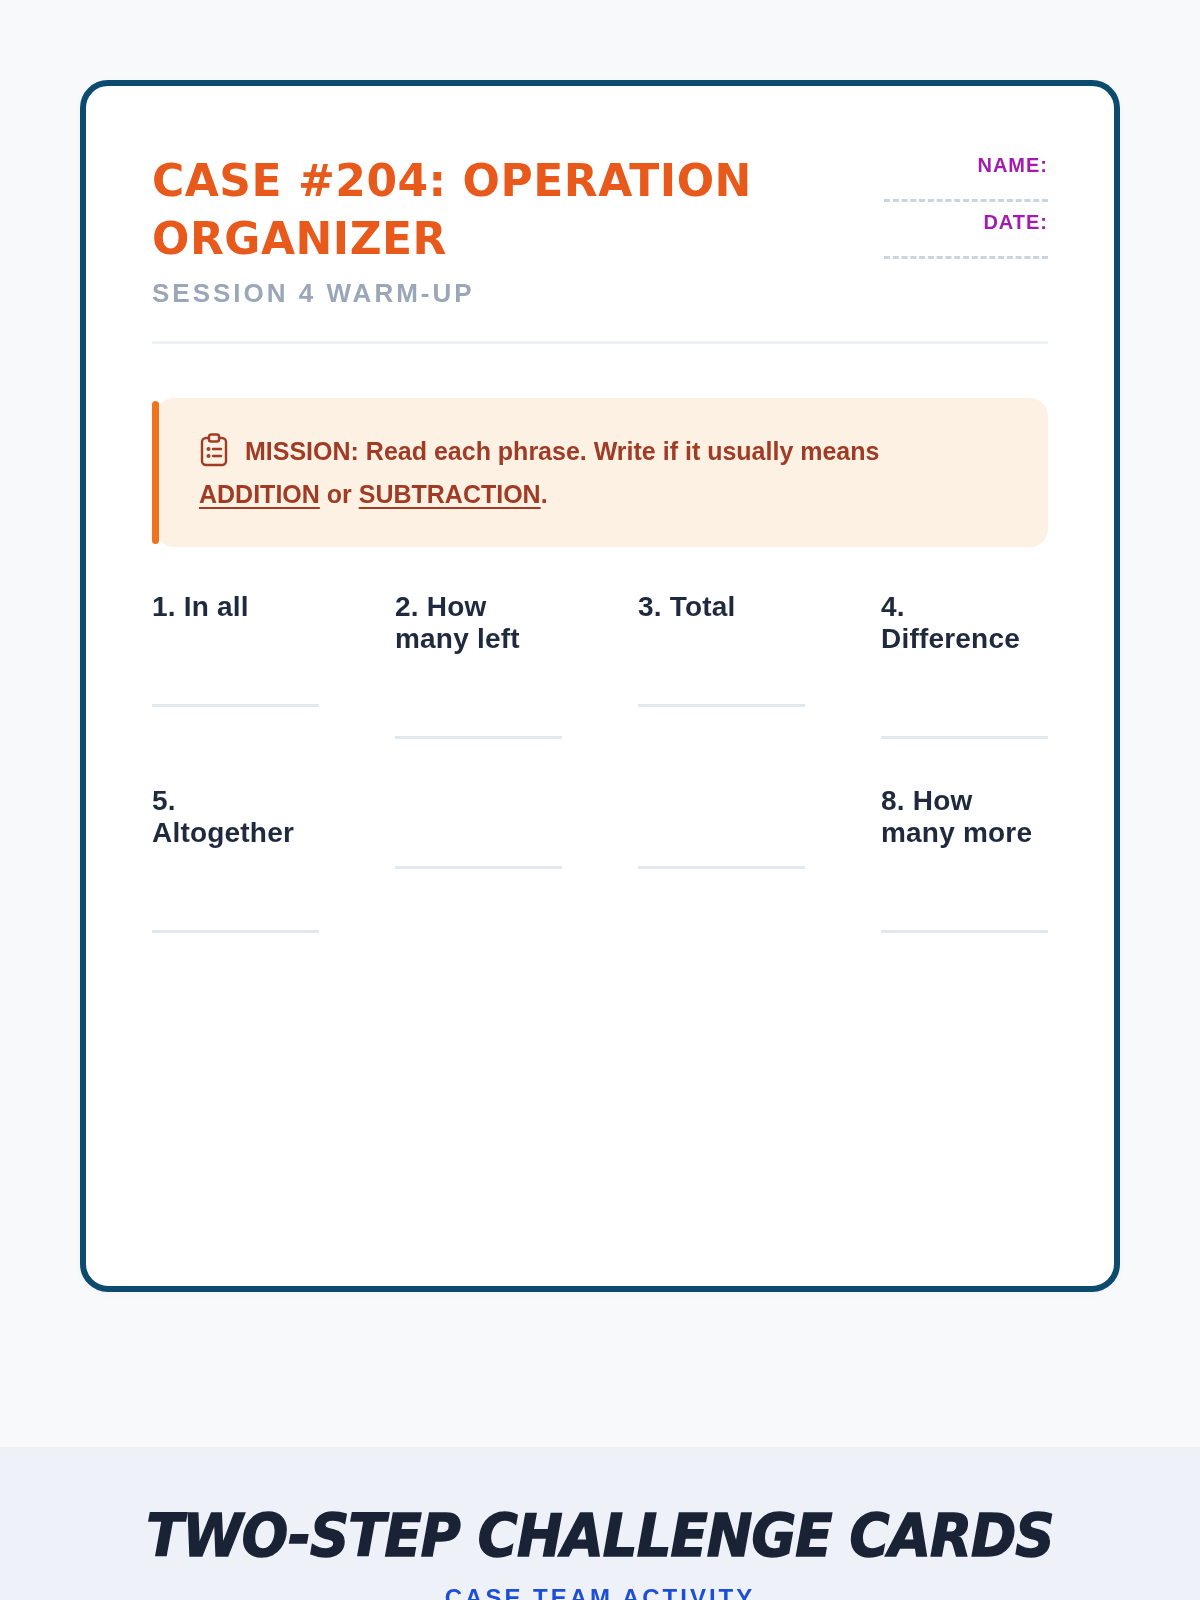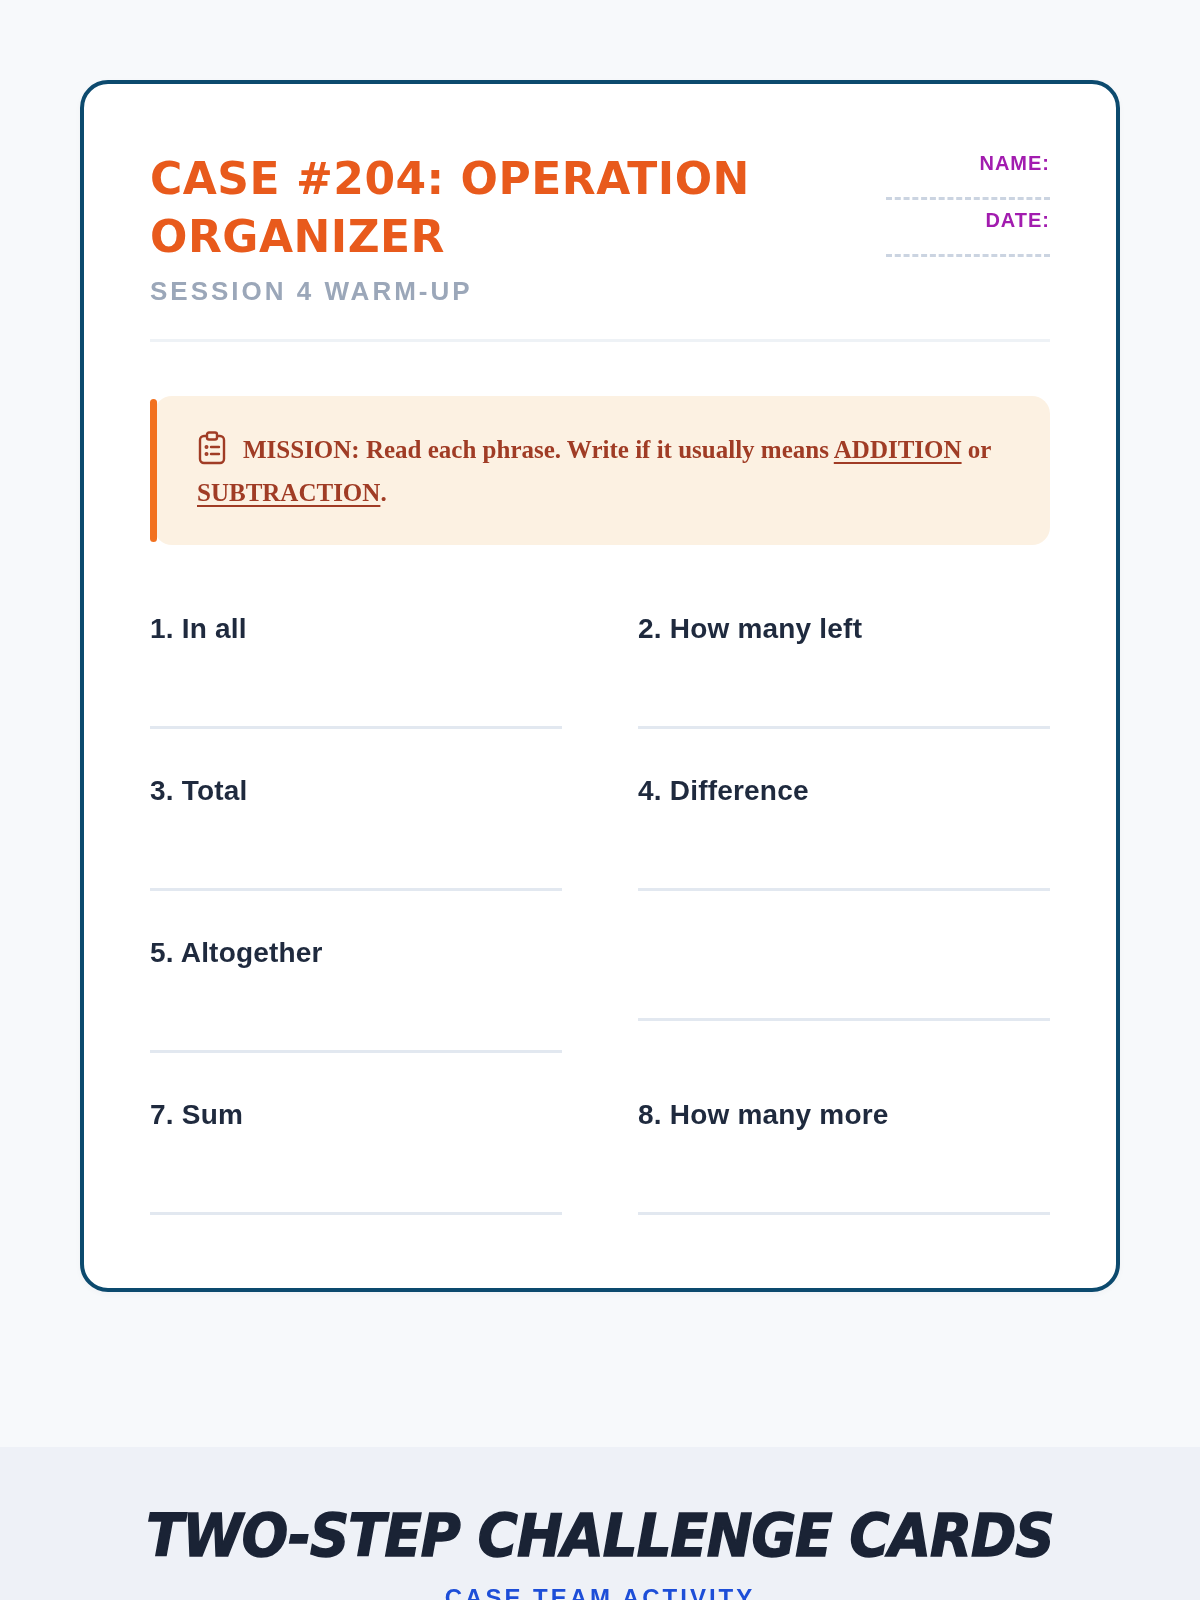--- a/index.html
+++ b/index.html
@@ -10,21 +10,21 @@
     font-family:"Liberation Sans", sans-serif;
     overflow:hidden;
   }
 
   
   .card {
     position:absolute;
     left:80px; top:80px;
     width:1040px; height:1212px;
     background:#ffffff;
-    border:4px solid #0c4a6e;
+    border:6px solid #0c4a6e;
     border-radius:28px;
     box-shadow:0 2px 6px rgba(30,41,59,0.03);
     padding:66px 66px 0 66px;
   }
 
   
   .header { display:flex; justify-content:space-between; align-items:flex-start; }
   .title {
     font-family:"DejaVu Sans", sans-serif;
     font-weight:800;
@@ -79,36 +79,35 @@
   }
   .mission-box {
     margin-left:4px;
     background:#fcf1e2;
     border-radius:18px;
     padding:35px 42px 35px 43px;
     color:#a03c25;
     font-size:25px;
     font-weight:bold;
     line-height:1.42;
-    font-family:Liberation Serif, serif;
   }
   .mission-box u { text-decoration:underline; text-underline-offset:4px; }
   .clipboard-icon {
     display:inline-block;
     vertical-align:-7px;
     margin-right:16px;
   }
 
   
   .items {
     display:grid;
-    grid-template-columns:1fr 1fr;
+    grid-template-columns:1fr 1fr 1fr 1fr;
     column-gap:76px;
     row-gap:46px;
-    margin-top:68px;
+    margin-top:44px;
   }
   .item-label {
     font-size:28px;
     font-weight:bold;
     color:#1f2a3e;
     letter-spacing:0.2px;
   }
   .answer-line {
     margin-top:81px;
     border-bottom:3px solid #e2e8f0;
@@ -210,21 +209,20 @@
       <div class="answer-line"></div>
     </div>
     <div class="item">
       <div class="item-label"><span>5.</span> <span>Altogether</span></div>
       <div class="answer-line"></div>
     </div>
     <div class="item">
       <div class="answer-line"></div>
     </div>
     <div class="item">
-      <div class="item-label"><span>7.</span> <span>Sum</span></div>
       <div class="answer-line"></div>
     </div>
     <div class="item">
       <div class="item-label"><span>8.</span> <span>How many more</span></div>
       <div class="answer-line"></div>
     </div>
   </div>
 
 </div>
 

